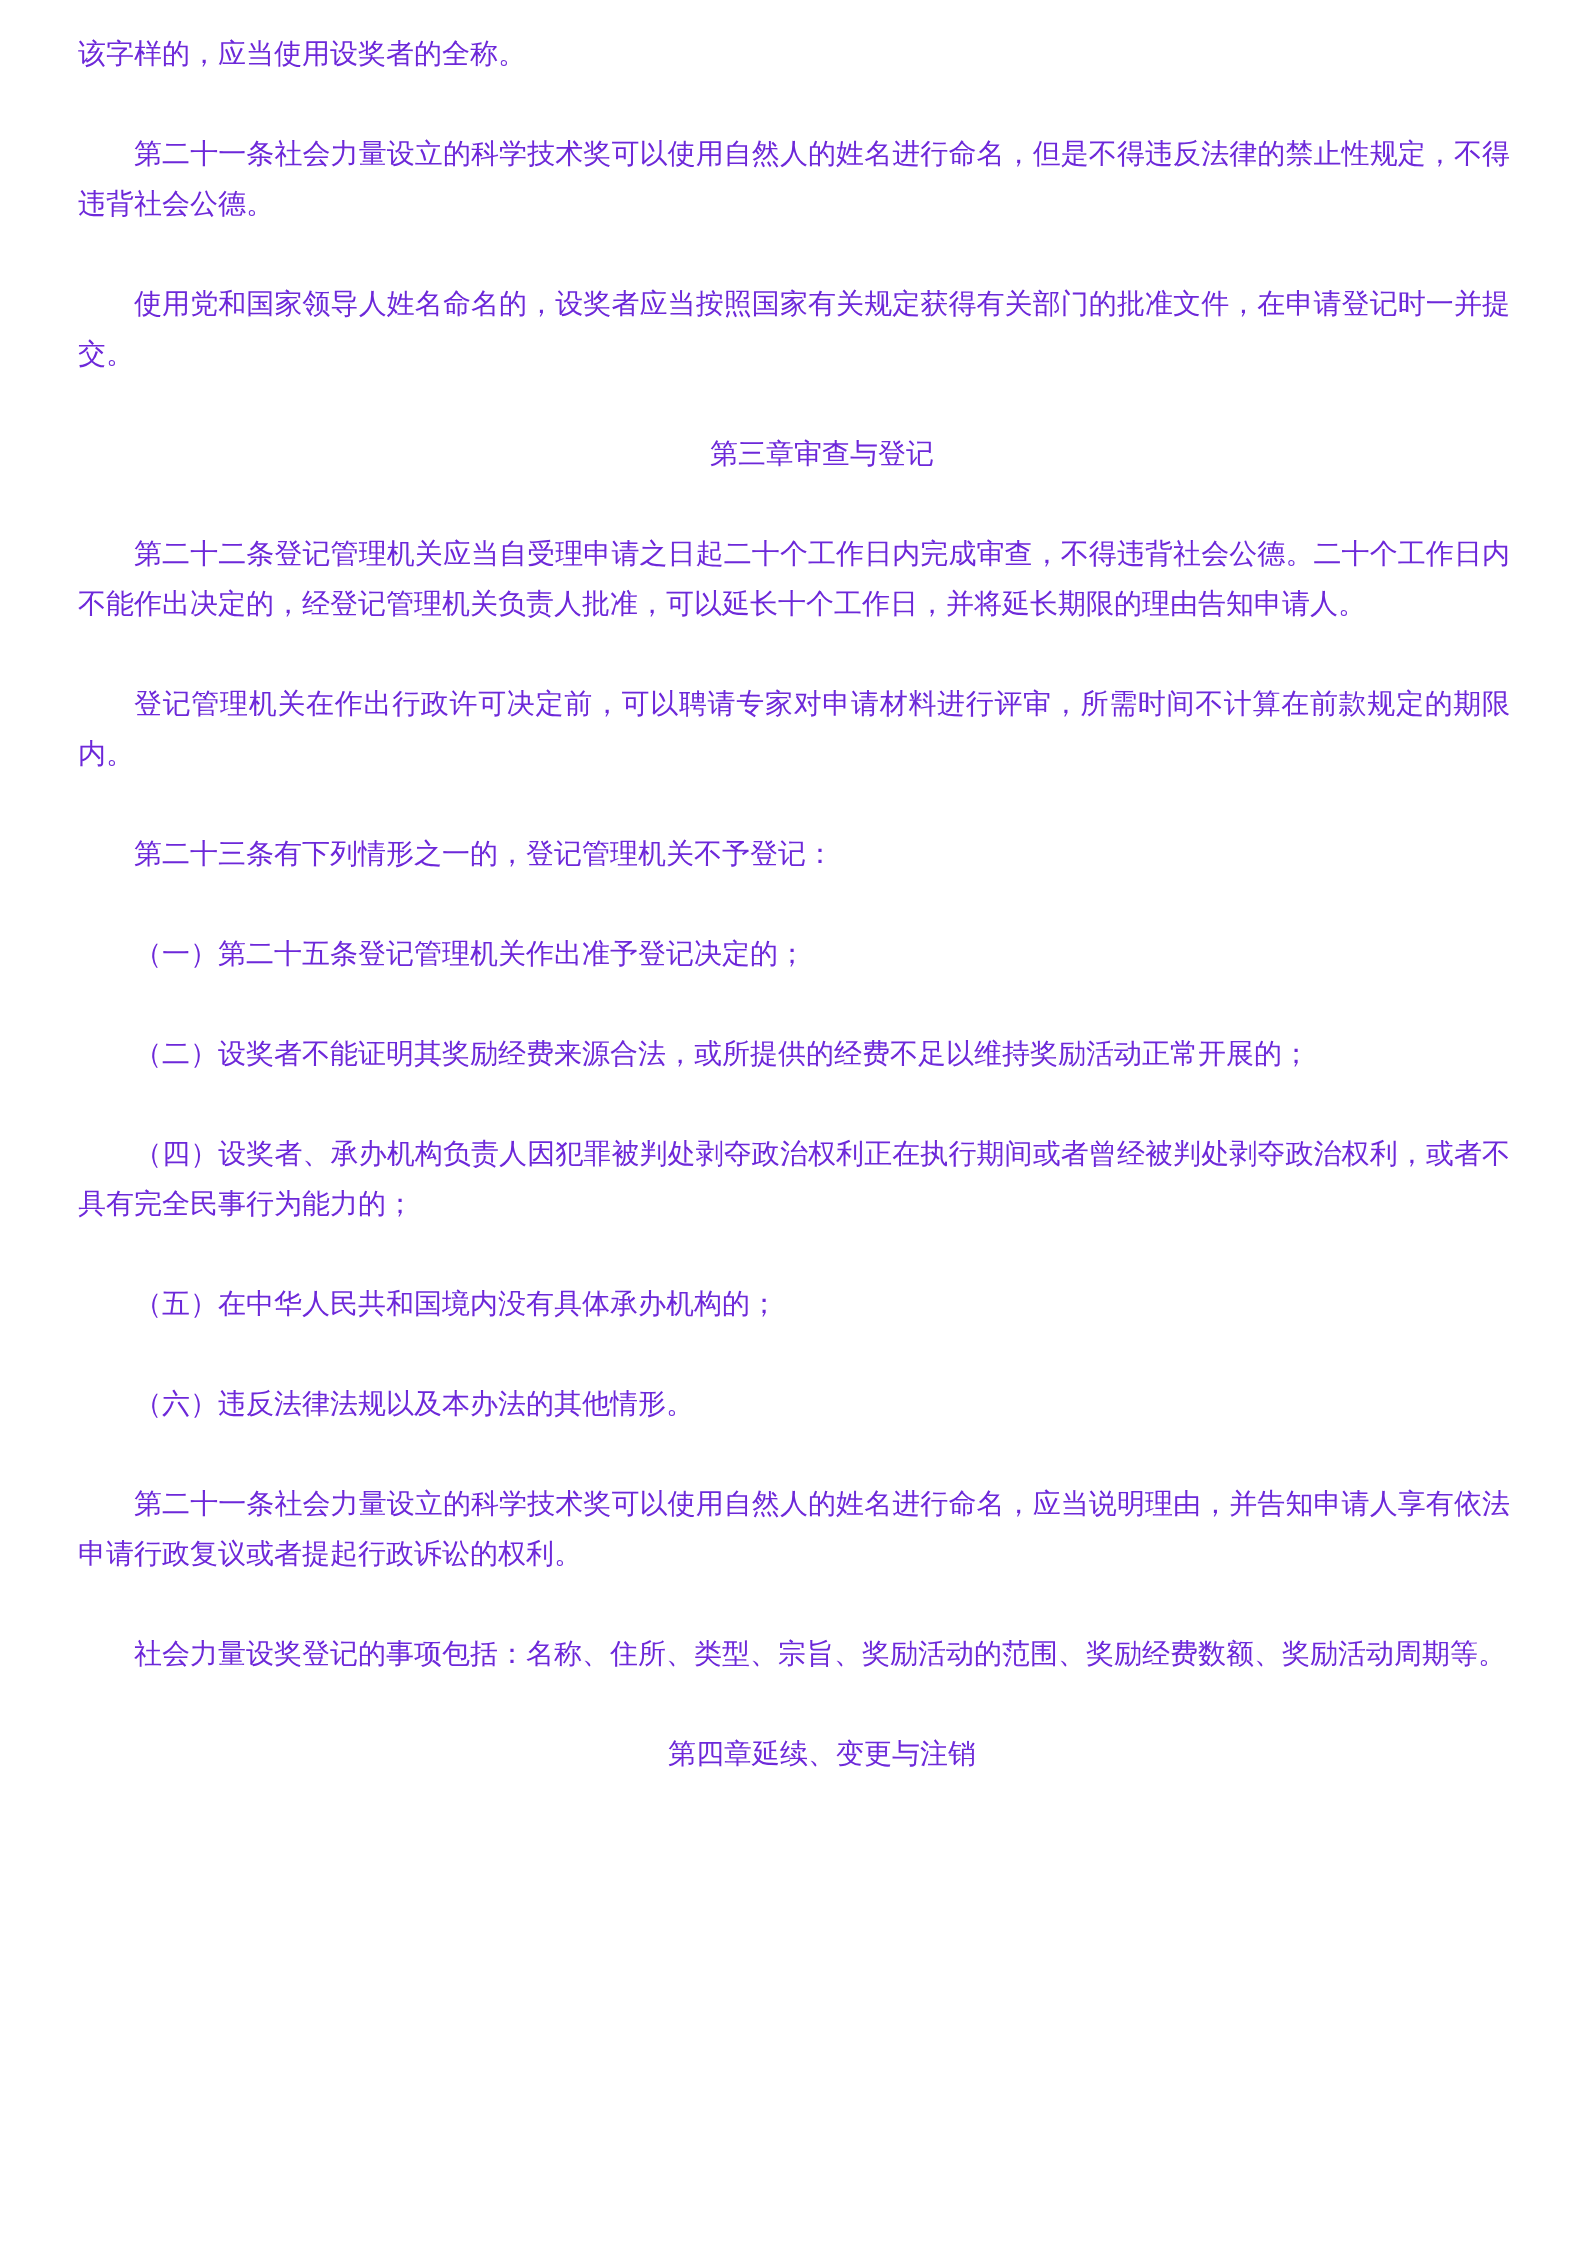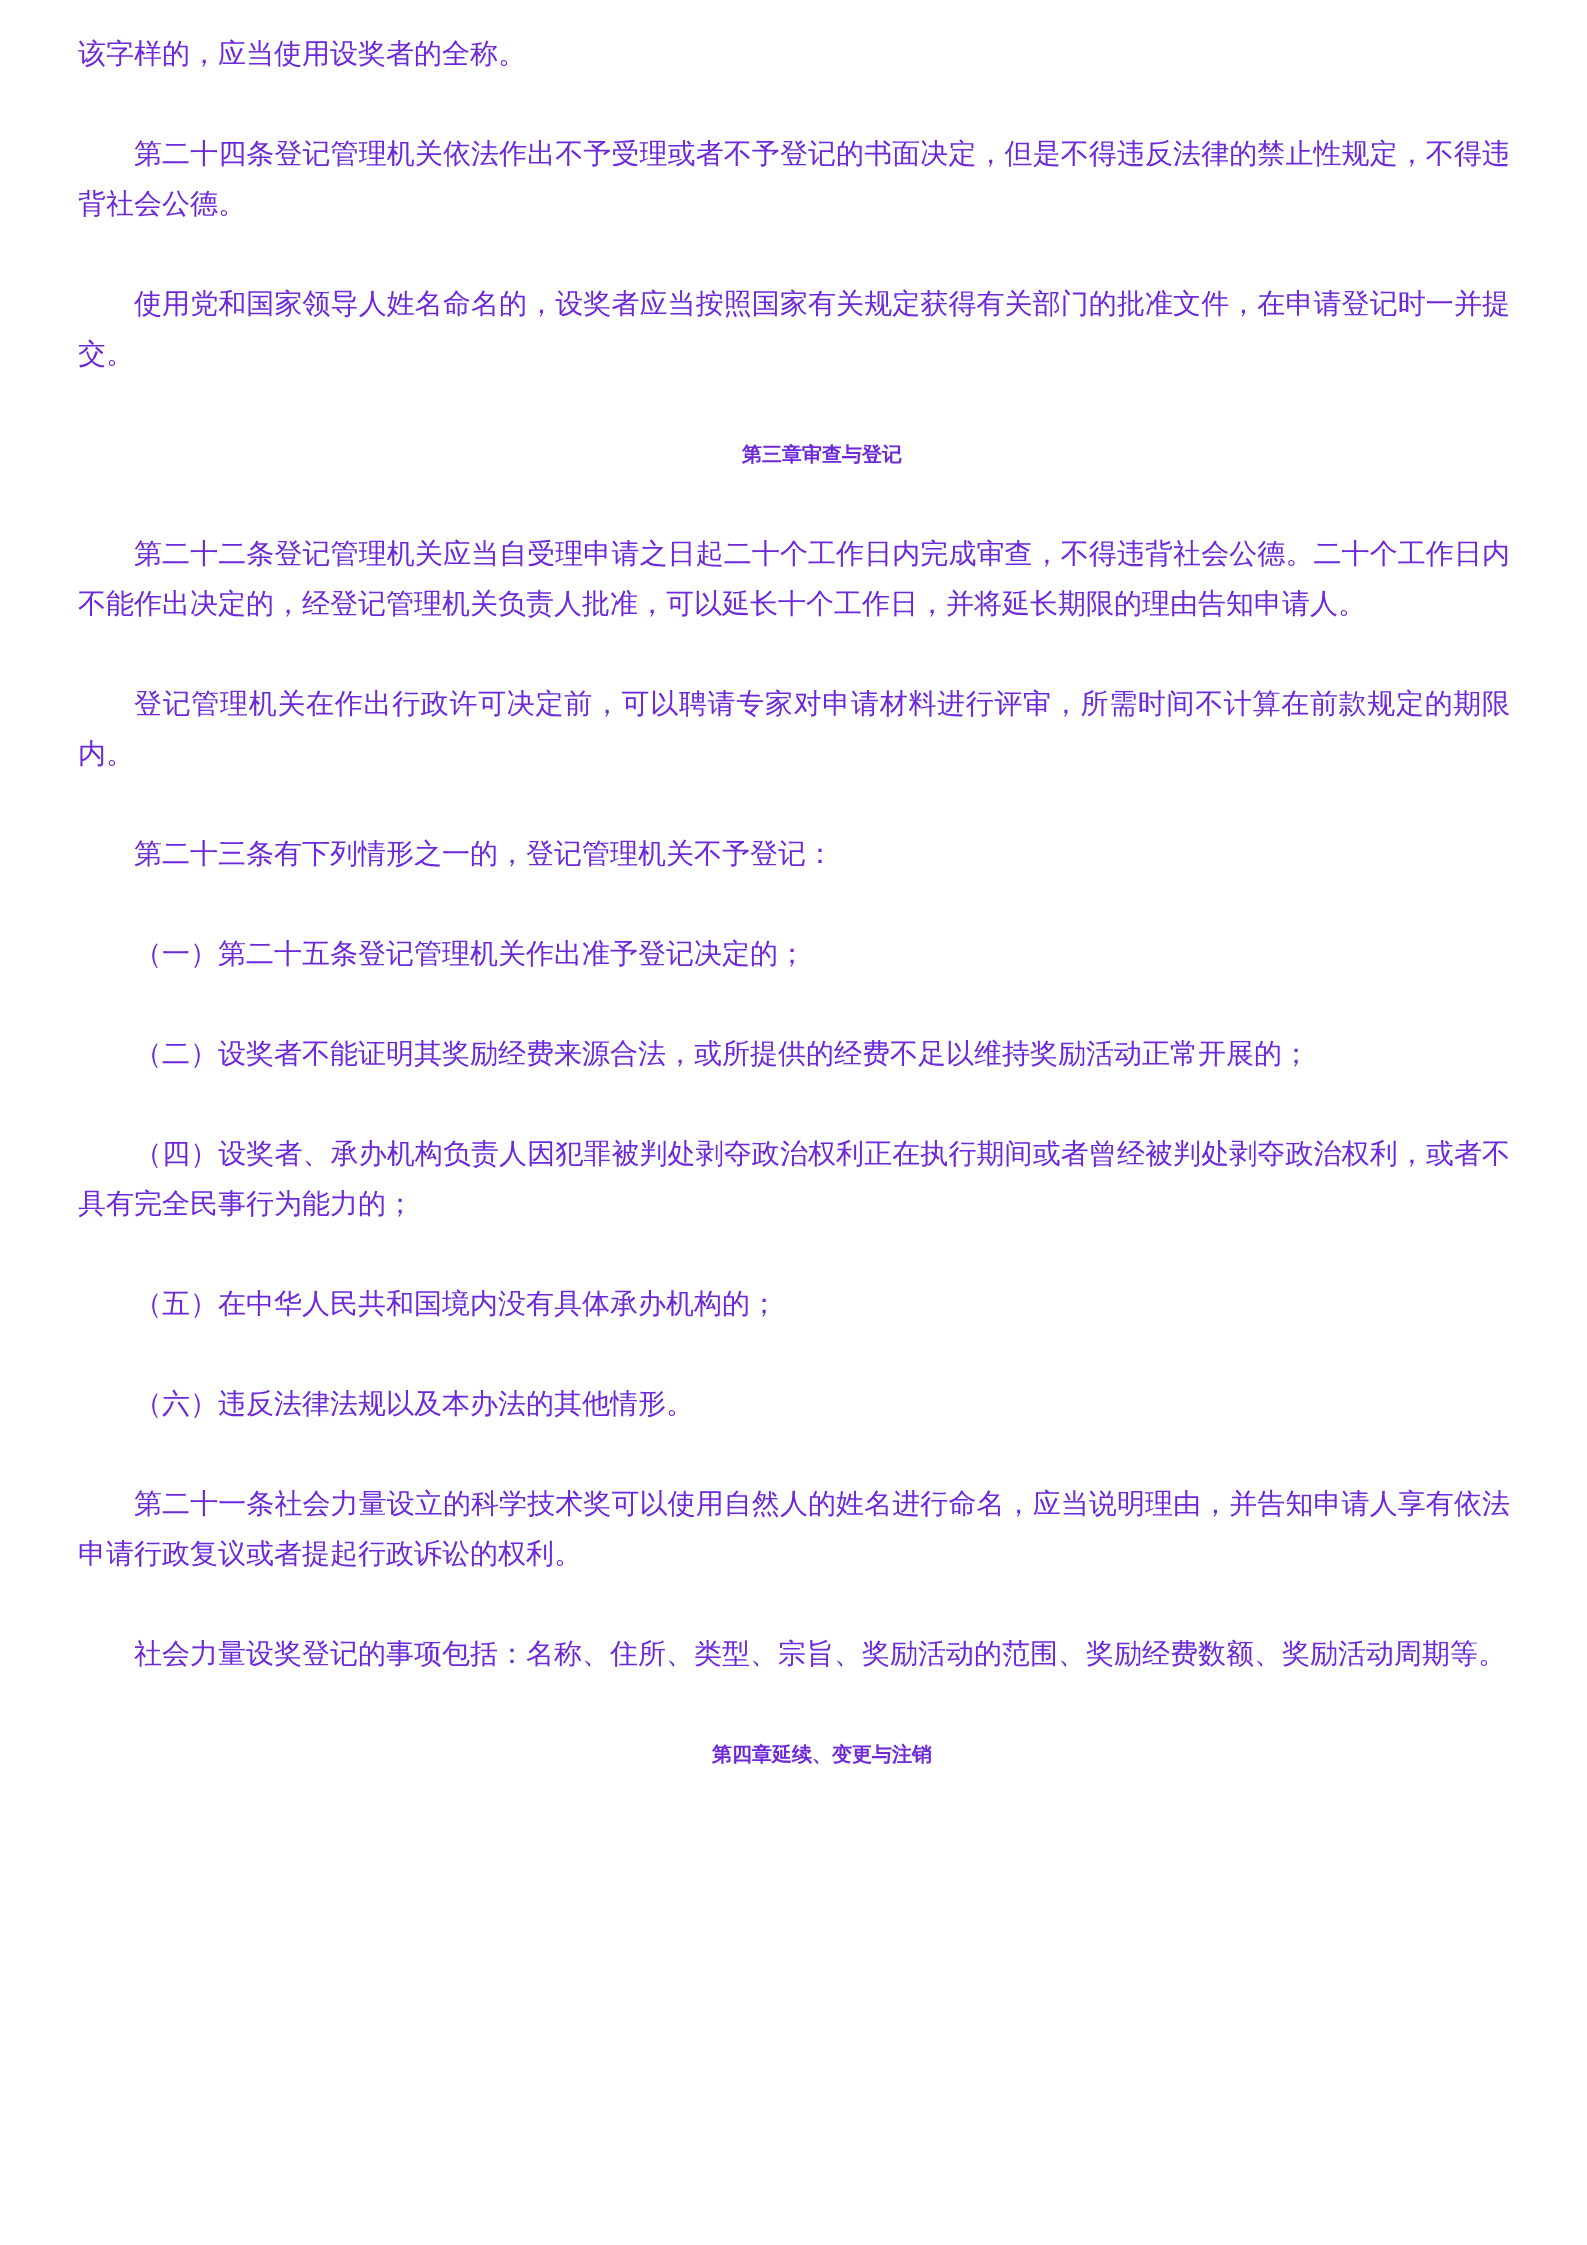--- a/index.html
+++ b/index.html
@@ -31,31 +31,31 @@
       white-space: normal;
       word-break: break-all;
     }
     .para.noindent {
       text-indent: 0;
     }
     .heading {
       margin: 0 0 50px 0;
       text-indent: 56px;
       text-align: center;
-      font-weight: bold;
-      font-size: 20px;
+      font-weight: normal;
+      font-size: 28px;
       line-height: 50px;
     }
   </style>
 </head>
 <body>
 
 <div class="page">
   <p class="para noindent">该字样的，应当使用设奖者的全称。</p>
-  <p class="para">第二十四条登记管理机关依法作出不予受理或者不予登记的书面决定，但是不得违反法律的禁止性规定，不得违背社会公德。</p>
+  <p class="para">第二十一条社会力量设立的科学技术奖可以使用自然人的姓名进行命名，但是不得违反法律的禁止性规定，不得违背社会公德。</p>
   <p class="para">使用党和国家领导人姓名命名的，设奖者应当按照国家有关规定获得有关部门的批准文件，在申请登记时一并提交。</p>
   <h2 class="heading">第三章审查与登记</h2>
   <p class="para">第二十二条登记管理机关应当自受理申请之日起二十个工作日内完成审查，不得违背社会公德。二十个工作日内不能作出决定的，经登记管理机关负责人批准，可以延长十个工作日，并将延长期限的理由告知申请人。</p>
   <p class="para">登记管理机关在作出行政许可决定前，可以聘请专家对申请材料进行评审，所需时间不计算在前款规定的期限内。</p>
   <p class="para">第二十三条有下列情形之一的，登记管理机关不予登记：</p>
   <p class="para">（一）第二十五条登记管理机关作出准予登记决定的；</p>
   <p class="para">（二）设奖者不能证明其奖励经费来源合法，或所提供的经费不足以维持奖励活动正常开展的；</p>
   <p class="para">（四）设奖者、承办机构负责人因犯罪被判处剥夺政治权利正在执行期间或者曾经被判处剥夺政治权利，或者不具有完全民事行为能力的；</p>
   <p class="para">（五）在中华人民共和国境内没有具体承办机构的；</p>
   <p class="para">（六）违反法律法规以及本办法的其他情形。</p>

